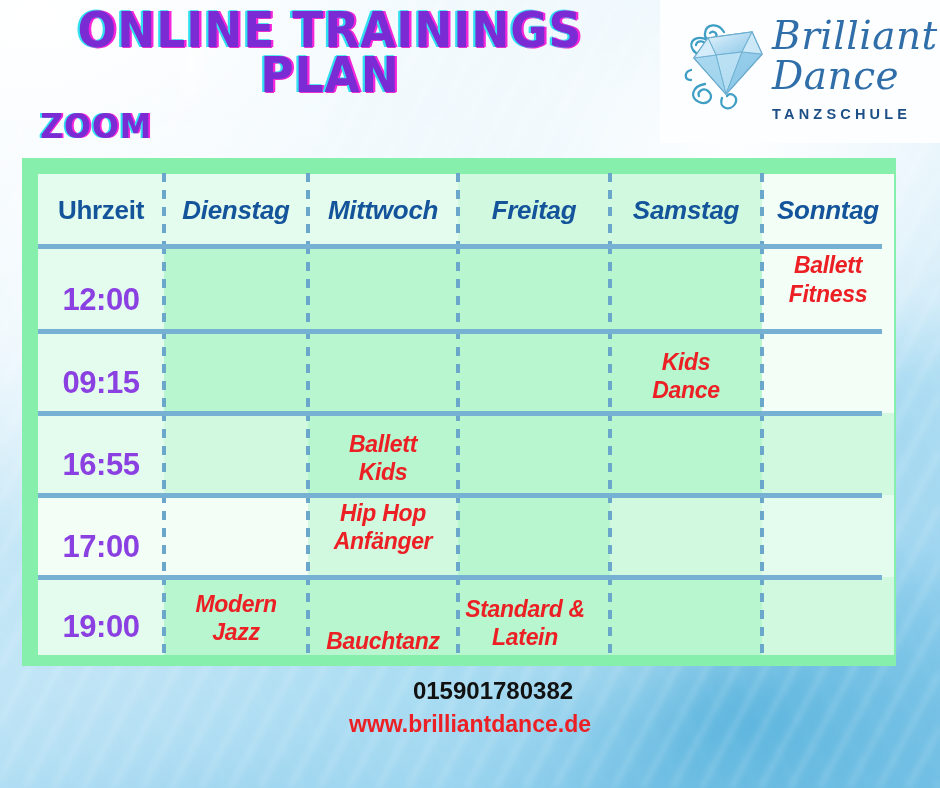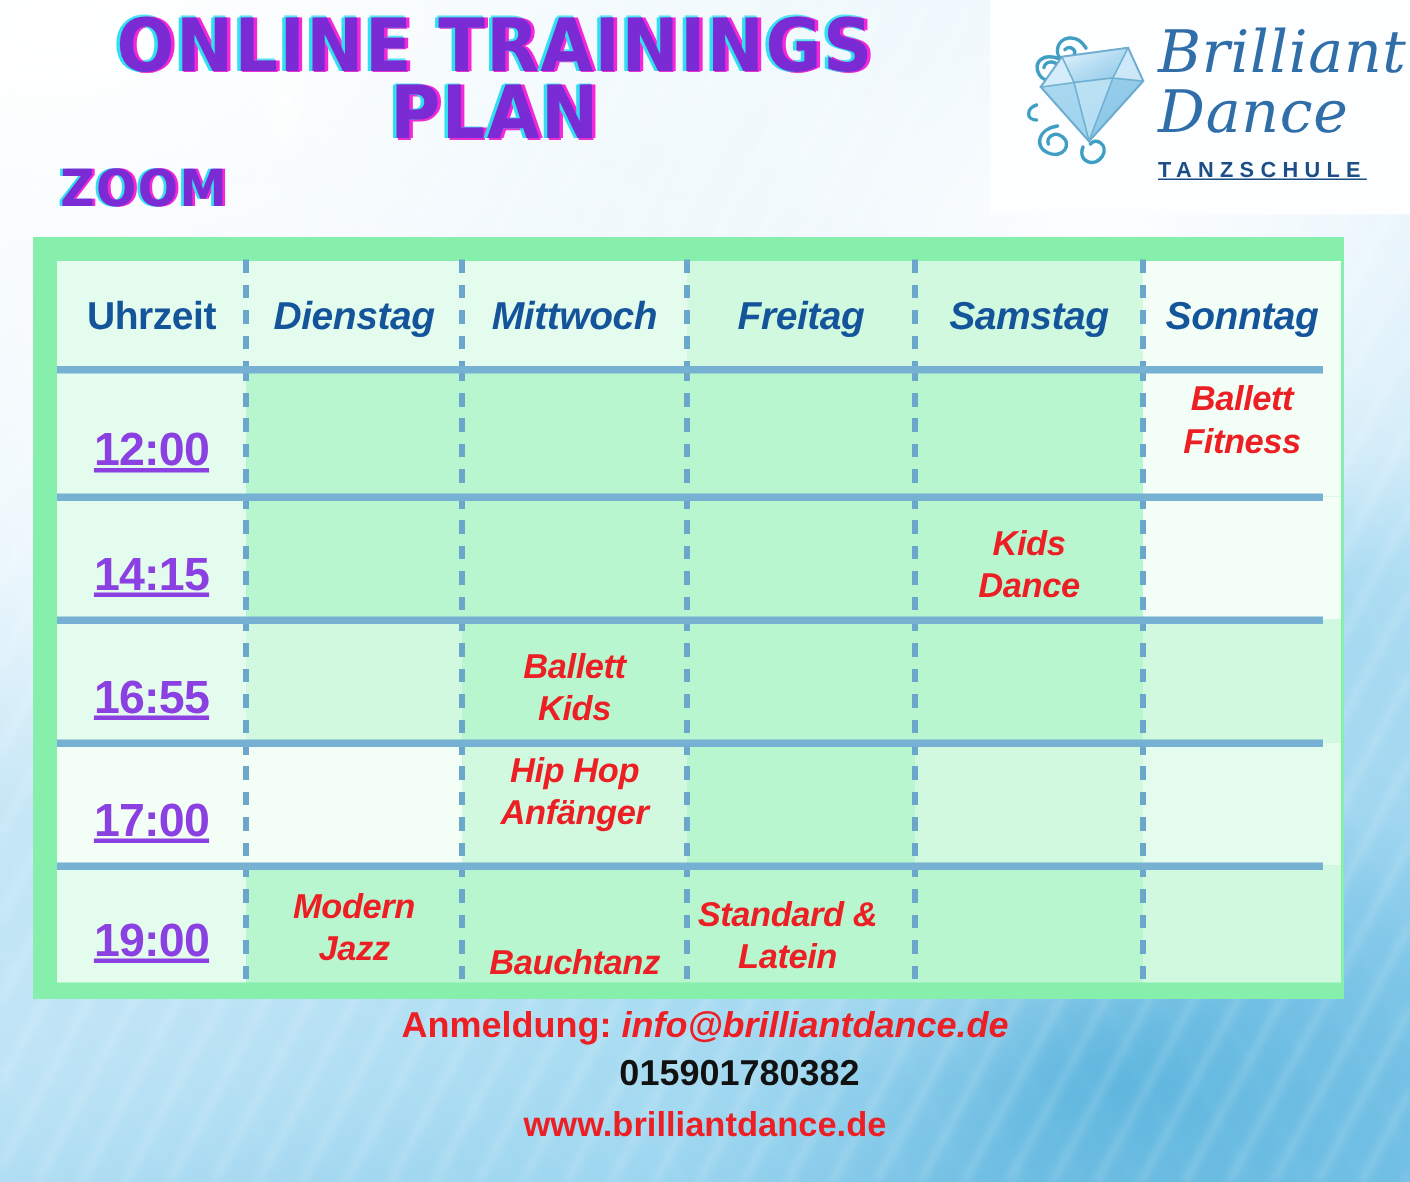--- a/index.html
+++ b/index.html
@@ -116,21 +116,20 @@
     letter-spacing:.5px;
     white-space:pre-line;
   }
   #logo-sub{
     position:absolute; left:112px; top:106px;
     font-family:"Liberation Sans", sans-serif;
     font-weight:bold;
     font-size:14.5px;
     letter-spacing:4.2px;
     color:#1d4f86;
-    text-decoration:underline;
   }
 
   
   #table-frame{
     position:absolute; left:22px; top:158px;
     width:874px; height:508px;
     background:#86efac;
     padding:16px 14px 18px 16px;
     z-index:4;
   }
@@ -183,21 +182,20 @@
   }
   .hdr.upright{ font-style:normal; }
 
   
   .time{
     font-size:31px;
     font-weight:bold;
     color:#8b40e2;
     letter-spacing:-.5px;
     transform:translateY(11px);
-    text-decoration:underline;
   }
 
   
   .class{
     font-size:23px;
     font-weight:bold;
     font-style:italic;
     color:#ec2024;
     line-height:1.22;
     white-space:pre-line;
@@ -313,21 +311,21 @@
       </div>
       <div class="cell tint-a vsep">
         <span class="class"></span>
       </div>
       <div class="cell tint-d vsep">
         <span class="class nudge-up">Ballett
 Fitness</span>
       </div>
 
       <div class="cell tint-c">
-        <span class="time">14:15</span>
+        <span class="time">09:15</span>
       </div>
       <div class="cell tint-a vsep">
         <span class="class"></span>
       </div>
       <div class="cell tint-a vsep">
         <span class="class"></span>
       </div>
       <div class="cell tint-a vsep">
         <span class="class"></span>
       </div>
@@ -402,21 +400,17 @@
 
       <div class="rowline" style="top:70px"></div>
       <div class="rowline" style="top:155px"></div>
       <div class="rowline" style="top:237px"></div>
       <div class="rowline" style="top:319px"></div>
       <div class="rowline" style="top:401px"></div>
     </div>
   </div>
 
   <div id="footer">
-    <div class="f-line" id="f1">
-      <span class="lbl">Anmeldung:</span>
-      <span class="mail">info@brilliantdance.de</span>
-    </div>
     <div class="f-line" id="f2">015901780382</div>
     <div class="f-line" id="f3">www.brilliantdance.de</div>
   </div>
 
 </div>
 
 </body></html>

